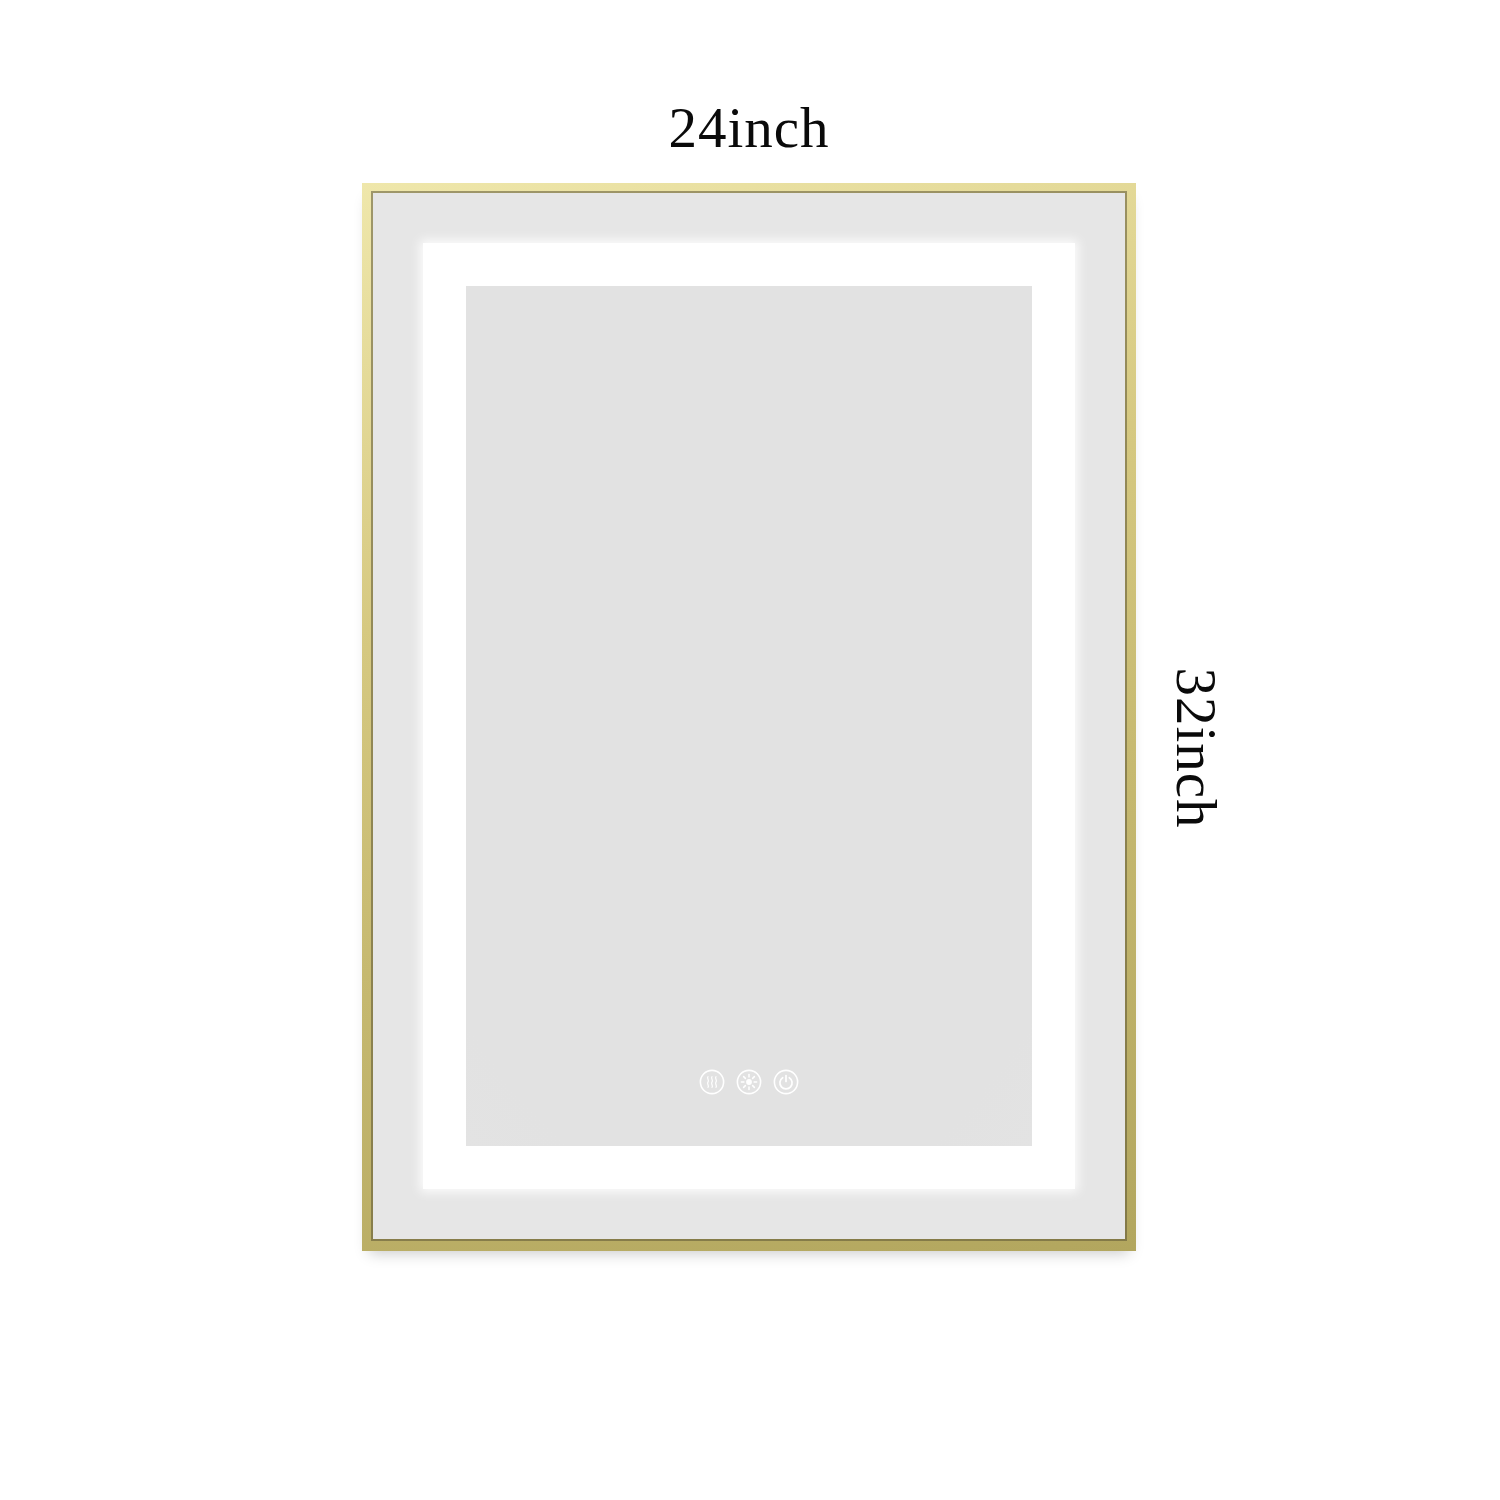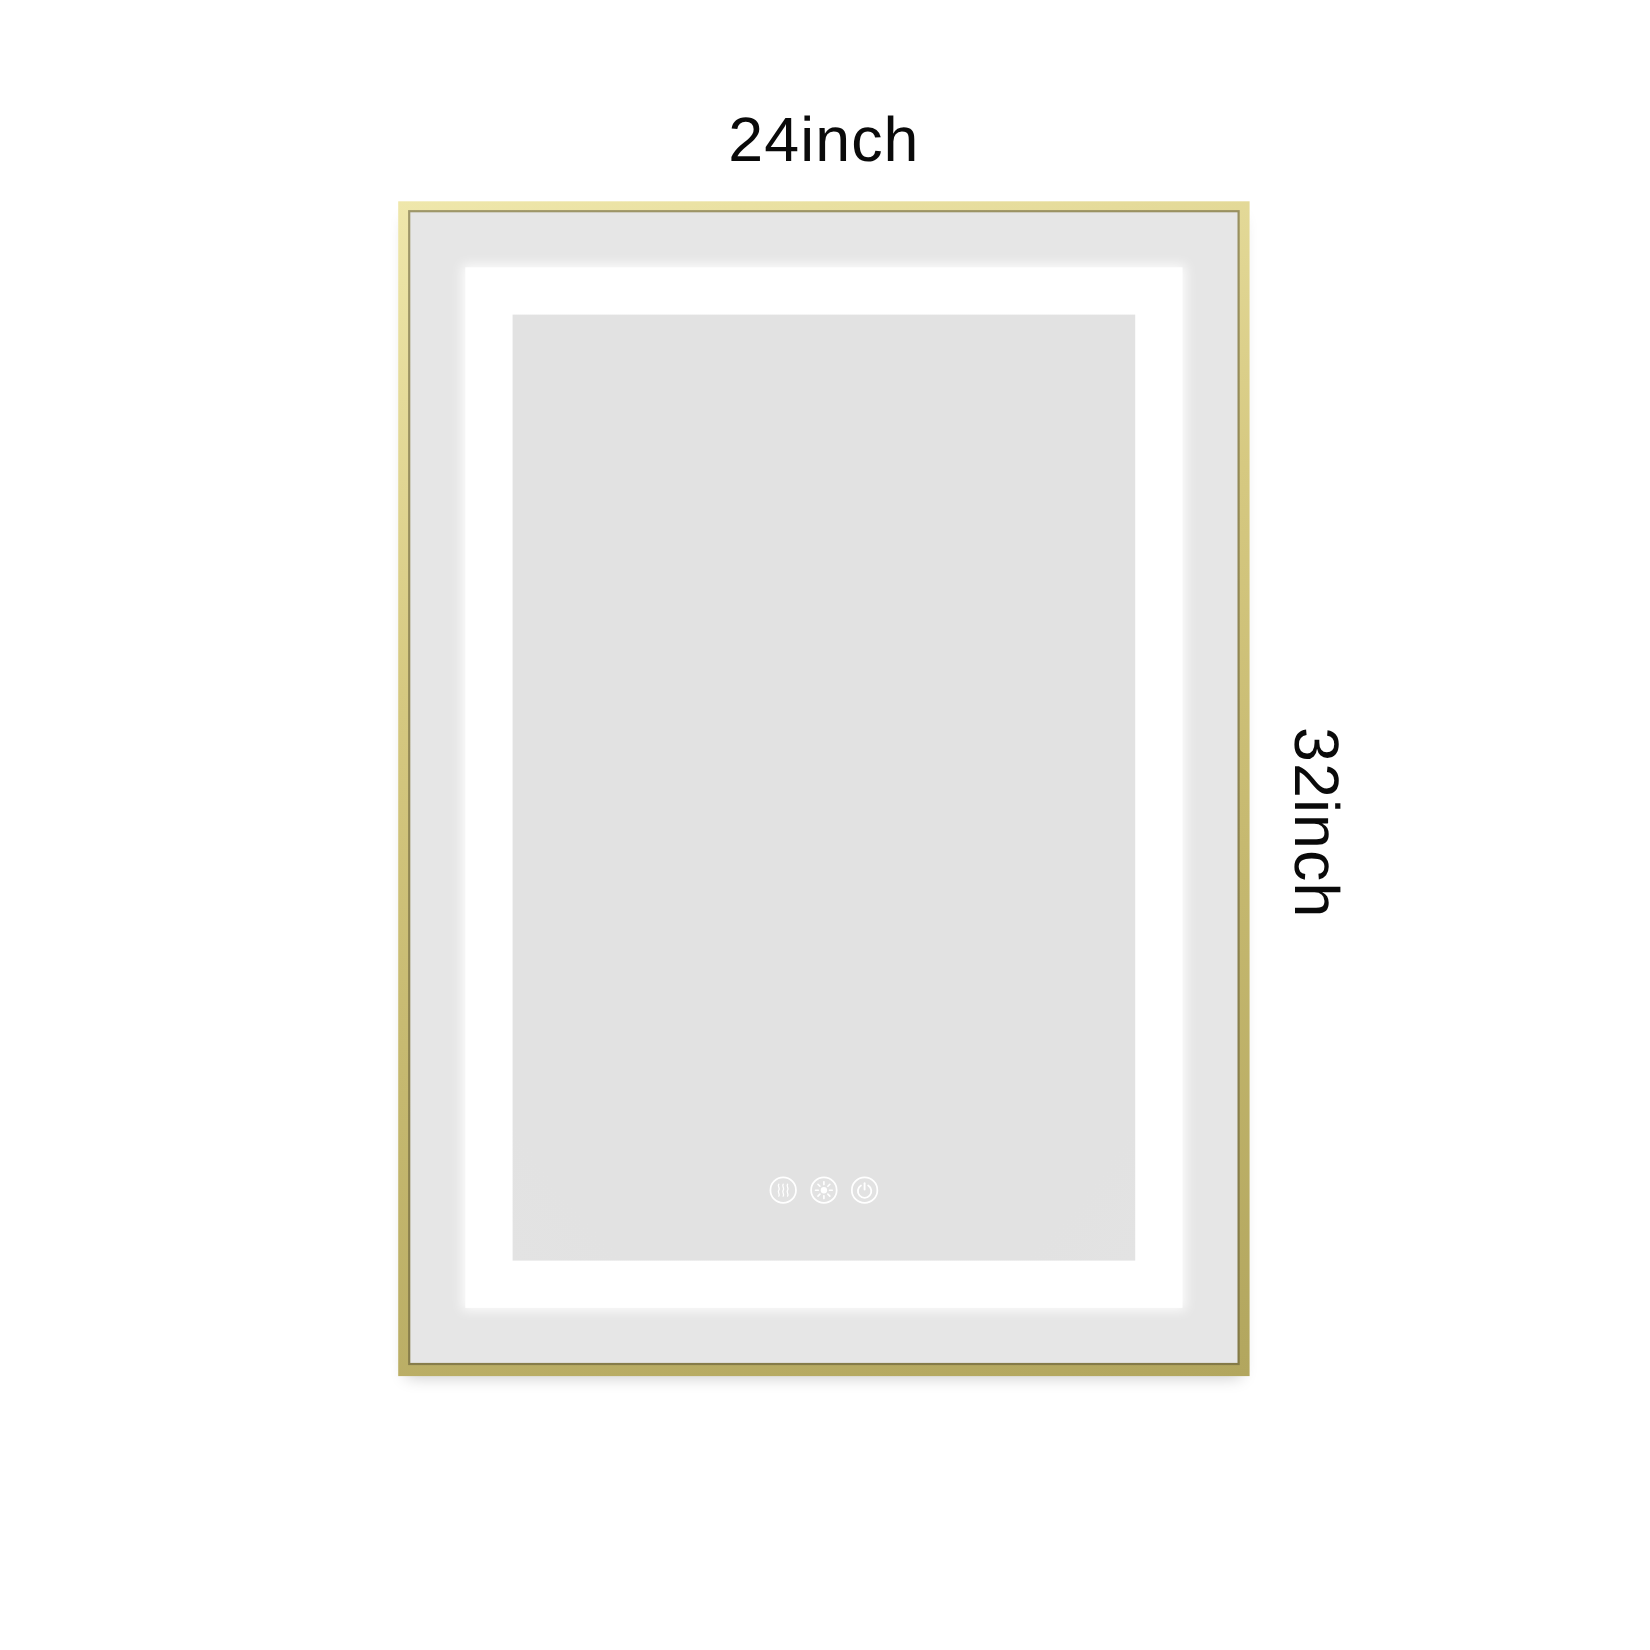--- a/index.html
+++ b/index.html
@@ -1,20 +1,20 @@
 <!DOCTYPE html>
 <html><head>
 <meta charset="utf-8">
 <style>
   html,body{margin:0;padding:0;background:#fff;}
   .canvas{
     position:relative;
     width:1252px;height:1500px;
     background:var(--bg,#fff);
-    font-family:Liberation Sans, sans-serif;
+    font-family:Liberation Serif, serif;
     overflow:hidden;
   }
   .dim-label{
     position:absolute;
     color:var(--label,#0a0a0a);
     font-size:57px;
     line-height:1;
     letter-spacing:1px;
     white-space:nowrap;
   }

